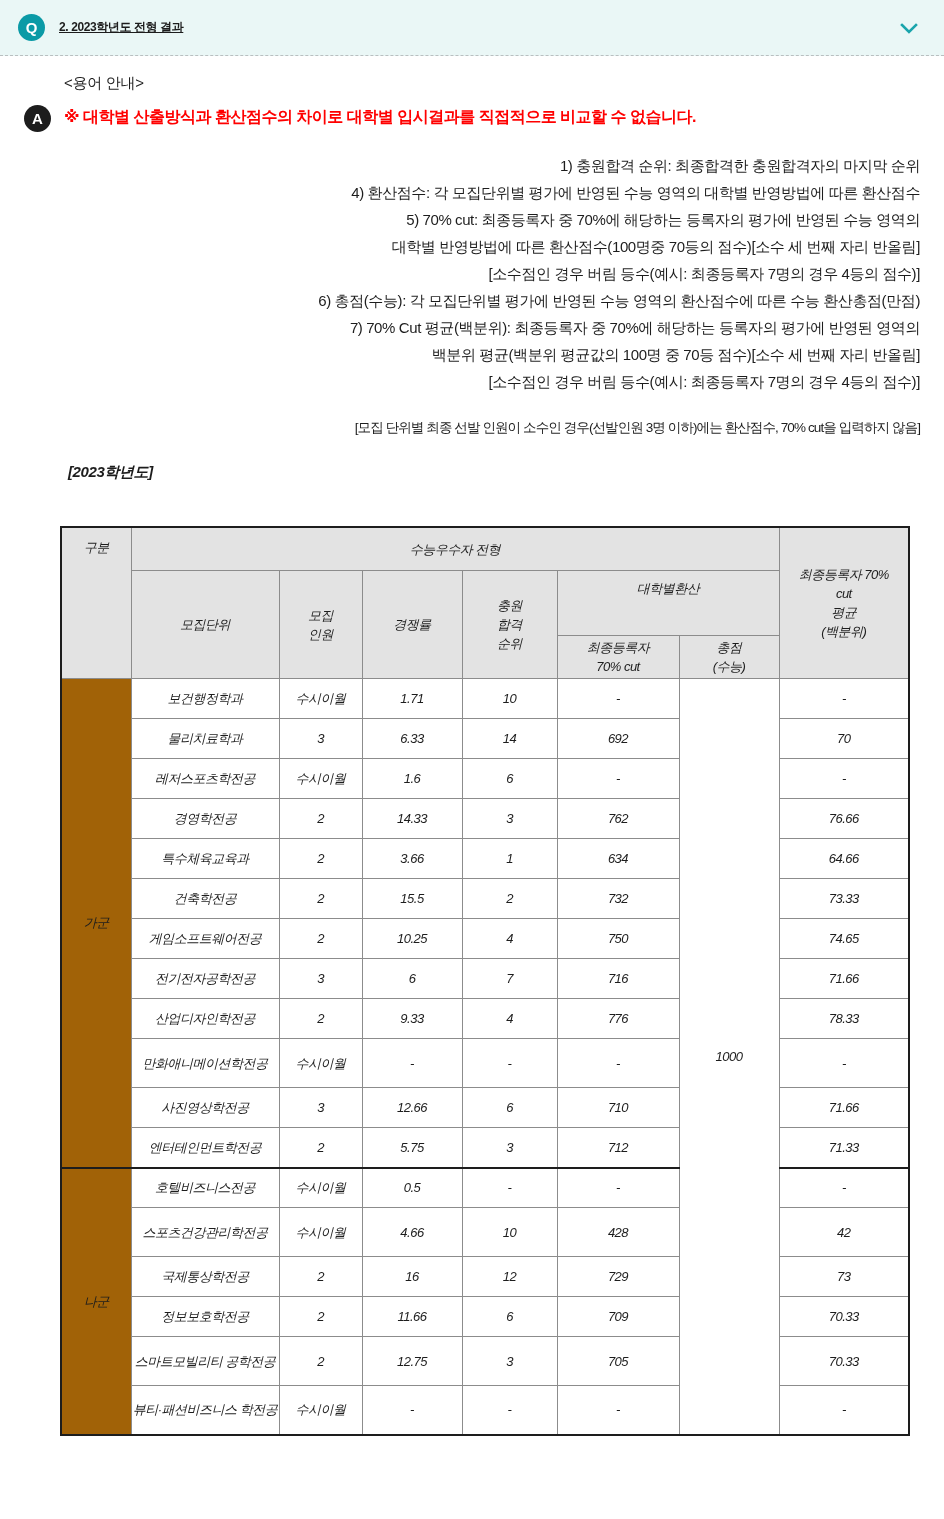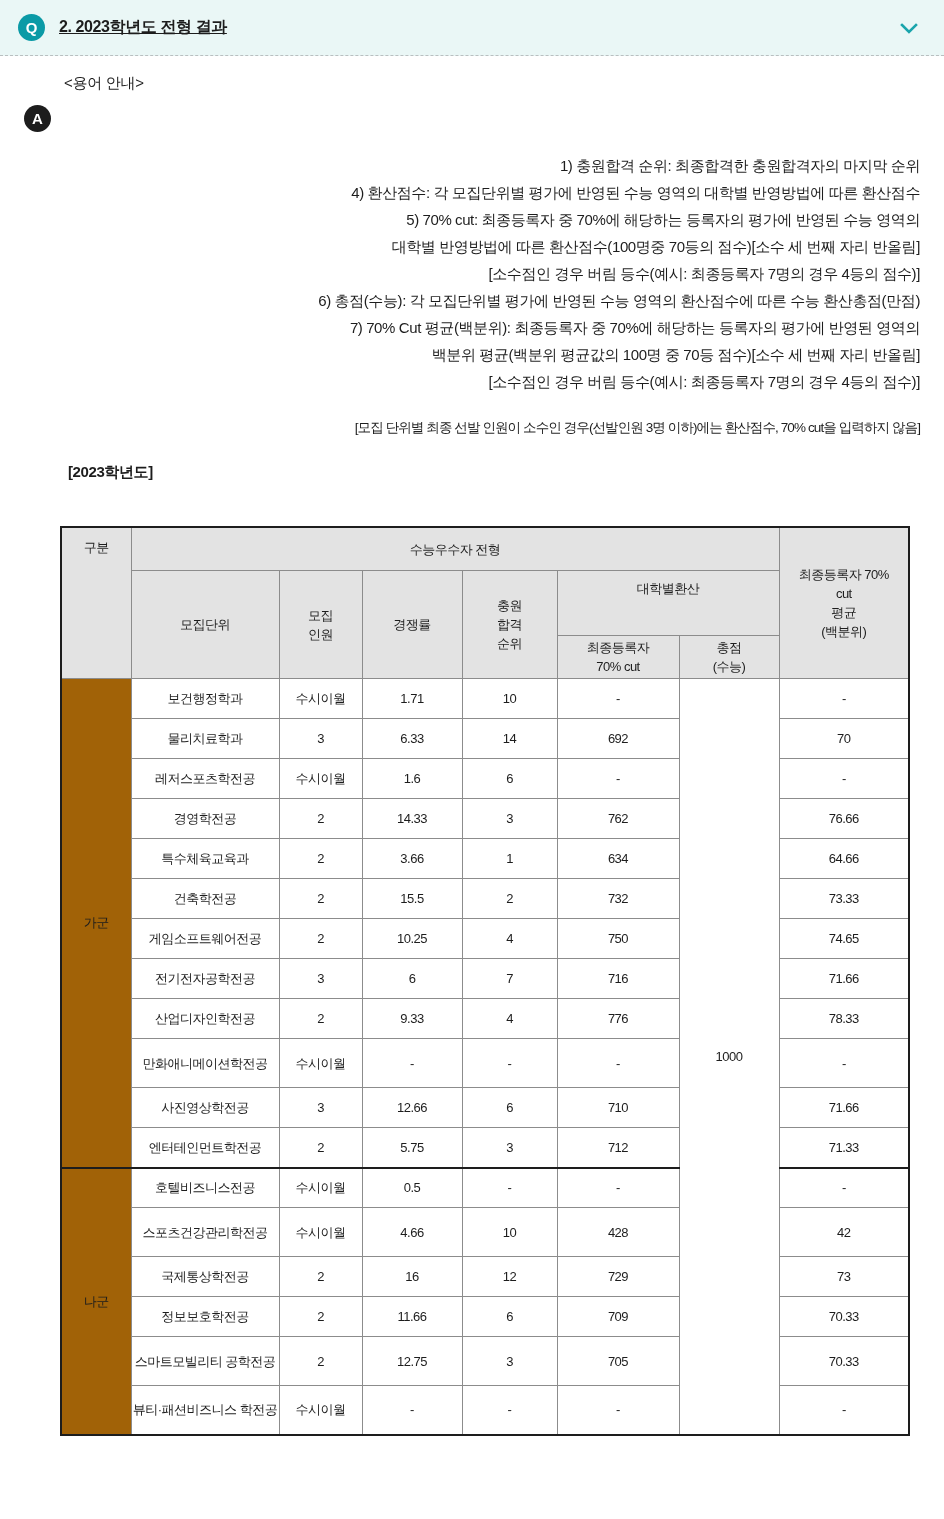--- a/index.html
+++ b/index.html
@@ -36,21 +36,21 @@
     justify-content: center;
     color: #ffffff;
     font-size: 15px;
     font-weight: bold;
     line-height: 1;
   }
   .badge-q { background: #0b9aa6; }
   .badge-a { background: #1d1d1d; }
   .faq-title {
     margin-left: 14px;
-    font-size: 16px;
+    font-size: 12px;
     font-weight: bold;
     color: #1d1d1d;
     text-decoration: underline;
     letter-spacing: -0.4px;
     flex: 1 1 auto;
   }
   .chevron {
     width: 26px;
     height: 26px;
     flex: 0 0 26px;
@@ -104,21 +104,21 @@
   }
 
   
   .table-caption {
     margin: 22px 0 6px 8px;
     font-size: 15px;
     font-weight: bold;
     color: #1d1d1d;
     letter-spacing: -0.4px;
   }
-  .table-wrap { padding: 0 24px 0 60px; }
+  .table-wrap { padding: 0 24px 0 60px; font-style: italic; }
   table.result {
     border-collapse: collapse;
     width: 848px;
     table-layout: fixed;
     font-size: 13px;
     color: #1d1d1d;
     margin-top: 44px;
   }
   table.result th,
   table.result td {
@@ -173,20 +173,21 @@
     </svg>
   </span>
 </div>
 
 <div class="answer-body">
 
   <div class="term-head">&lt;용어 안내&gt;</div>
 
   <div class="notice-row">
     <span class="badge badge-a">A</span>
+    <span class="notice-text">※ 대학별 산출방식과 환산점수의 차이로 대학별 입시결과를 직접적으로 비교할 수 없습니다.</span>
   </div>
 
   <div class="para-block">
       <div class="para-line">1) 충원합격 순위: 최종합격한 충원합격자의 마지막 순위</div>
       <div class="para-line">4) 환산점수: 각 모집단위별 평가에 반영된 수능 영역의 대학별 반영방법에 따른 환산점수</div>
       <div class="para-line">5) 70% cut: 최종등록자 중 70%에 해당하는 등록자의 평가에 반영된 수능 영역의</div>
       <div class="para-line">대학별 반영방법에 따른 환산점수(100명중 70등의 점수)[소수 세 번째 자리 반올림]</div>
       <div class="para-line">[소수점인 경우 버림 등수(예시: 최종등록자 7명의 경우 4등의 점수)]</div>
       <div class="para-line">6) 총점(수능): 각 모집단위별 평가에 반영된 수능 영역의 환산점수에 따른 수능 환산총점(만점)</div>
       <div class="para-line">7) 70% Cut 평균(백분위): 최종등록자 중 70%에 해당하는 등록자의 평가에 반영된 영역의</div>

